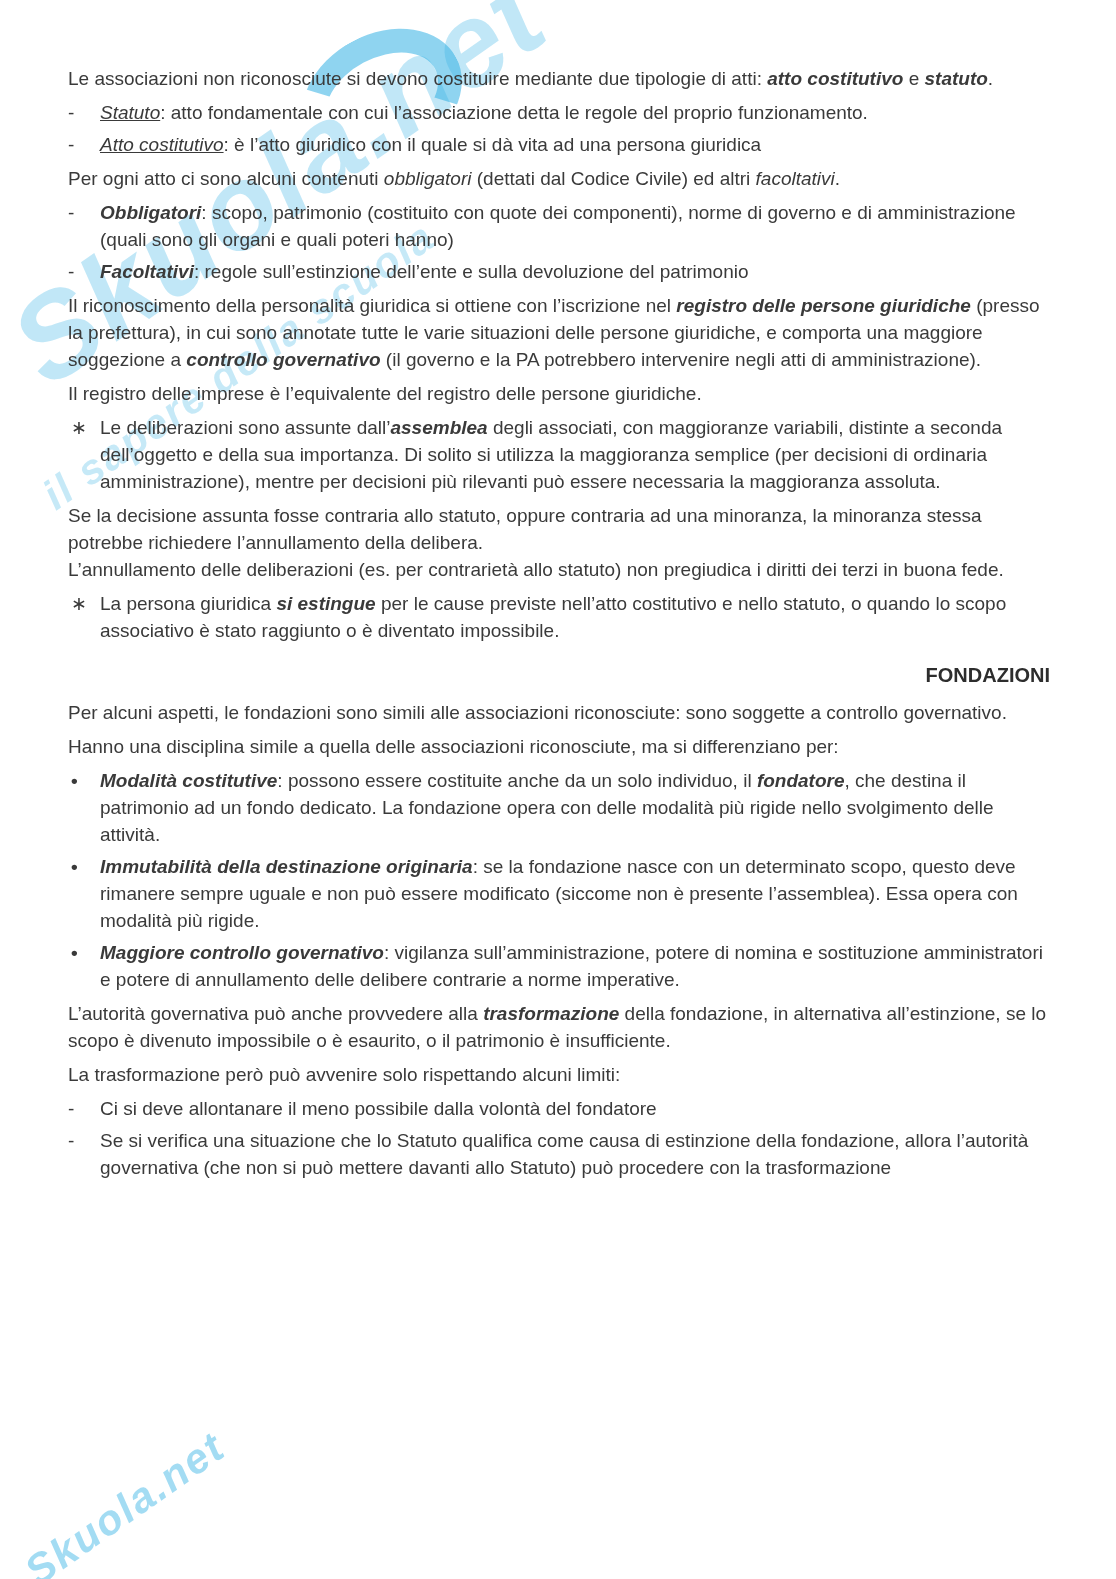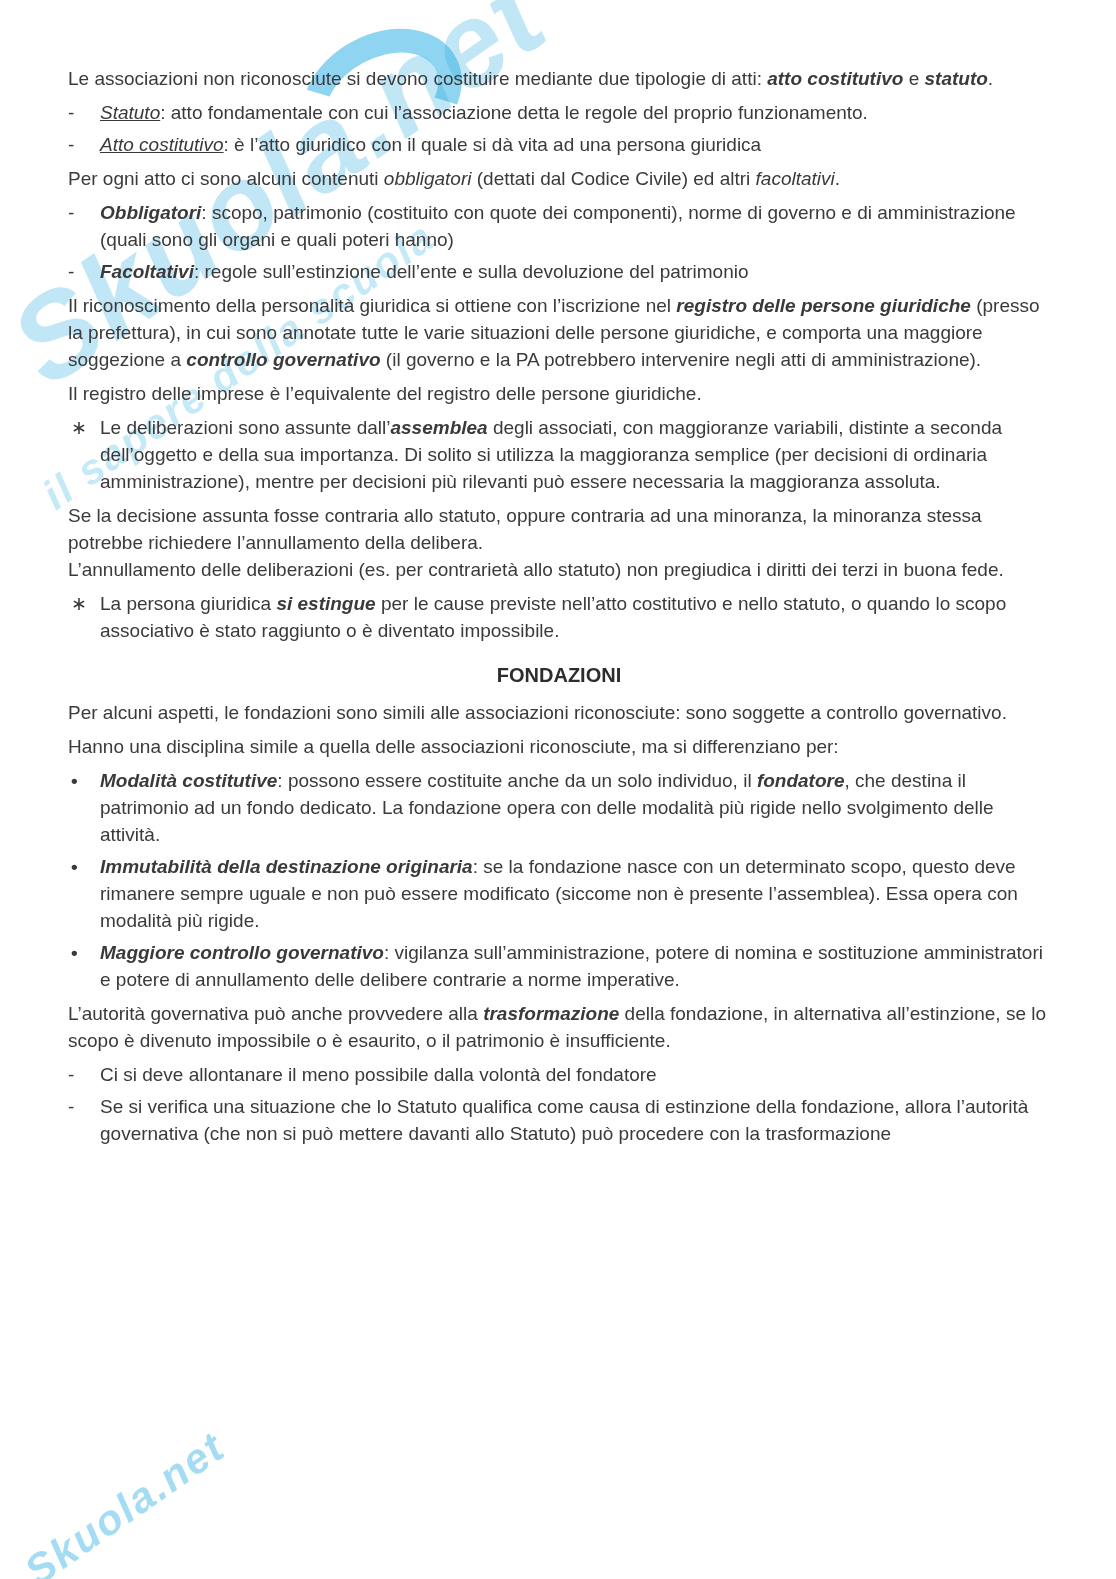--- a/index.html
+++ b/index.html
@@ -55,21 +55,21 @@
   .td-u { text-decoration: underline; }
   .para { margin: 7px 0; }
   .para.indent { }
   .para.section-head { margin-top: 20px; margin-bottom: 8px; }
   .li { display: flex; margin: 5px 0; }
   .li .marker { flex: 0 0 32px; }
   .li.star .marker { padding-left: 3px; }
   .li.bullet .marker { padding-left: 3px; font-weight: bold; }
   .li-text { flex: 1 1 auto; }
   .center-head {
-    text-align: center;
+    text-align: right;
     font-size: 20px;
     font-weight: bold;
     color: #2d2d2d;
     margin: 18px 0 10px;
   }
 </style>
 </head>
 <body>
 
 <div class="page">
@@ -118,20 +118,21 @@
       </div>
       <div class="li bullet">
         <span class="marker">•</span>
         <div class="li-text"><span class="fw-b fs-i">Immutabilità della destinazione originaria</span><span>: se la fondazione nasce con un determinato scopo, questo deve rimanere sempre uguale e non può essere modificato (siccome non è presente l’assemblea). Essa opera con modalità più rigide.</span></div>
       </div>
       <div class="li bullet">
         <span class="marker">•</span>
         <div class="li-text"><span class="fw-b fs-i">Maggiore controllo governativo</span><span>: vigilanza sull’amministrazione, potere di nomina e sostituzione amministratori e potere di annullamento delle delibere contrarie a norme imperative.</span></div>
       </div>
       <p class="para indent"><span>L’autorità governativa può anche provvedere alla </span><span class="fw-b fs-i">trasformazione</span><span> della fondazione, in alternativa all’estinzione, se lo scopo è divenuto impossibile o è esaurito, o il patrimonio è insufficiente.</span></p>
+      <p class="para indent"><span>La trasformazione però può avvenire solo rispettando alcuni limiti:</span></p>
       <div class="li dash">
         <span class="marker">-</span>
         <div class="li-text"><span>Ci si deve allontanare il meno possibile dalla volontà del fondatore</span></div>
       </div>
       <div class="li dash">
         <span class="marker">-</span>
         <div class="li-text"><span>Se si verifica una situazione che lo Statuto qualifica come causa di estinzione della fondazione, allora l’autorità governativa (che non si può mettere davanti allo Statuto) può procedere con la trasformazione</span></div>
       </div>
     </main>
 </div>

